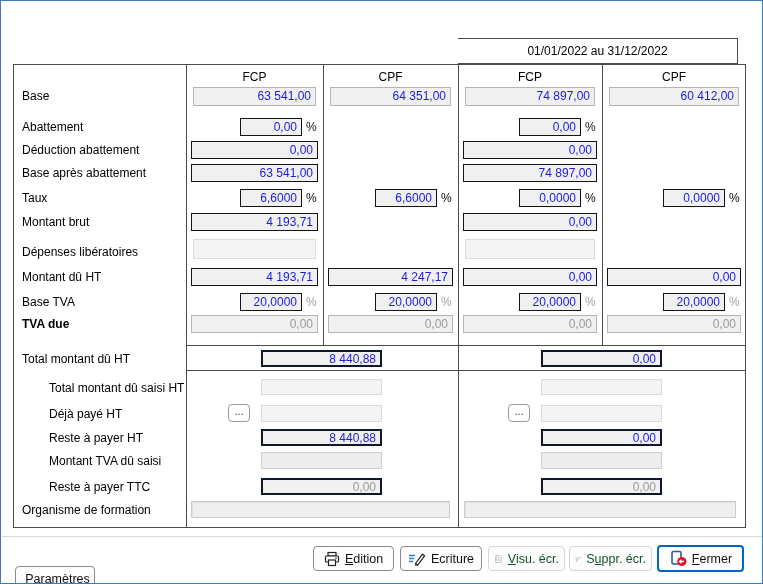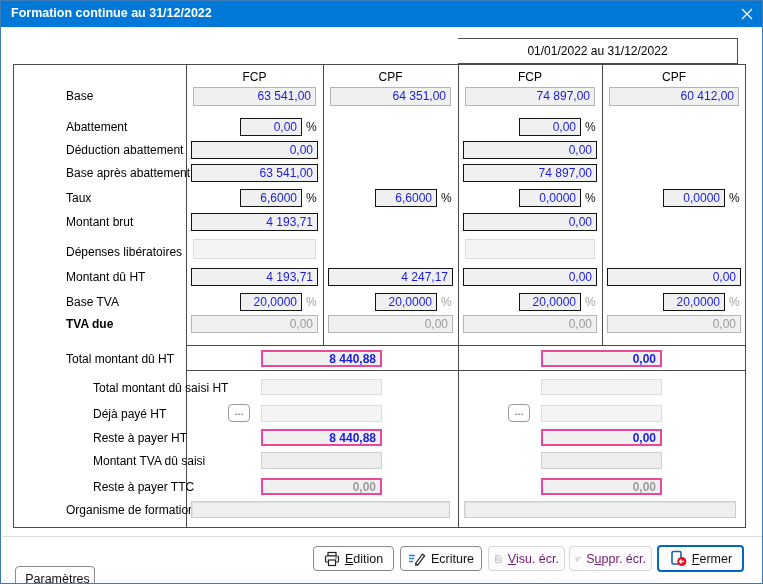--- a/index.html
+++ b/index.html
@@ -7,55 +7,47 @@
        box-sizing:border-box;font-family:"Liberation Sans",sans-serif;overflow:hidden;}
   .titlebar{position:absolute;left:0;top:0;width:763px;height:26px;background:#0078d7;}
   .title{position:absolute;left:10px;top:5px;font-size:12.5px;font-weight:bold;color:#ffffff;white-space:nowrap;}
   .close{position:absolute;left:731px;top:0;width:30px;height:26px;display:flex;align-items:center;justify-content:center;cursor:pointer;}
   .hcell{position:absolute;top:37px;height:26px;box-sizing:border-box;border:1px solid #4a4a4a;
          font-size:12px;color:#000;text-align:center;line-height:24px;}
   .outline{position:absolute;left:12px;top:63px;width:733px;height:464px;box-sizing:border-box;border:1px solid #4a4a4a;}
   .vline{position:absolute;width:1px;background:#4a4a4a;}
   .hline{position:absolute;height:1px;background:#4a4a4a;}
   .colhdr{position:absolute;top:69px;font-size:12px;color:#000;text-align:center;}
-  .lbl{position:absolute;font-size:12px;color:#000;white-space:nowrap;margin-left:44px;}
+  .lbl{position:absolute;font-size:12px;color:#000;white-space:nowrap;}
   .fld{position:absolute;box-sizing:border-box;height:18px;background:#f0f0f0;border:1px solid #141414;
        color:#1a1ae0;font-size:12px;text-align:right;padding:1px 4px;line-height:14px;white-space:nowrap;overflow:hidden;}
   .fld.display{border-color:#b4b4b4;}
   .fld.dis{border-color:#dcdcdc;background:#f4f4f4;}
   .fld.dis2{border-color:#cfcfcf;background:#ededed;}
   .fld.graytxt{color:#9b9b9b;}
-  .fld.thick{border:2px solid #ec4899;line-height:12px;font-weight:bold;}
+  .fld.thick{border:2px solid #0f172a;line-height:12px;}
   .fld.sunken{border:1px solid #cdcdcd;background:#efefef;box-shadow:inset 1px 1px 0 #e0e0e0;}
   .pct{position:absolute;font-size:12px;color:#111;}
   .pct.gray{color:#a3a3a3;}
   .mini{position:absolute;width:22px;height:18px;box-sizing:border-box;border:1px solid #9a9a9a;border-radius:4px;
         background:#fefefe;font-size:11px;line-height:13px;text-align:center;color:#333;cursor:pointer;}
   .sep{position:absolute;left:1px;top:535px;width:761px;height:1px;background:#d9d9d9;}
   .btn{position:absolute;top:545px;height:25px;box-sizing:border-box;border:1px solid #8a8a8a;border-radius:4px;
        background:#fdfdfd;font-size:12.5px;color:#111;display:flex;align-items:center;justify-content:center;
        gap:5px;padding:0 5px;cursor:pointer;white-space:nowrap;}
-  .btn.disabled{color:#701a75;border-color:#d6d6d6;background:#fcfcfc;cursor:default;}
+  .btn.disabled{color:#14532d;border-color:#d6d6d6;background:#fcfcfc;cursor:default;}
   .btn.primary{top:544px;height:27px;border:2px solid #0067c0;}
   .btn u{text-decoration:underline;}
   svg{display:block;}
 </style>
 </head>
 <body>
 
 <div class="dlg">
 
-  <div class="titlebar">
-    <span class="title">Formation continue au 31/12/2022</span>
-    <span class="close">
-      <svg width="12" height="12" viewBox="0 0 12 12">
-        <path d="M1 1 L11 11 M11 1 L1 11" stroke="#ffffff" stroke-width="1.3" fill="none"></path>
-      </svg>
-    </span>
-  </div>
 
   <div class="hcell" style="left:457px;width:280px;border-left:0;">01/01/2022 au 31/12/2022</div>
 
   <div class="outline"></div>
   <div class="vline" style="left:185px;top:63px;height:464px;"></div>
   <div class="vline" style="left:322px;top:63px;height:281px;"></div>
   <div class="vline" style="left:457px;top:63px;height:464px;"></div>
   <div class="vline" style="left:601px;top:63px;height:281px;"></div>
   <div class="hline" style="left:185px;top:344px;width:560px;"></div>
   <div class="hline" style="left:185px;top:369px;width:560px;"></div>

